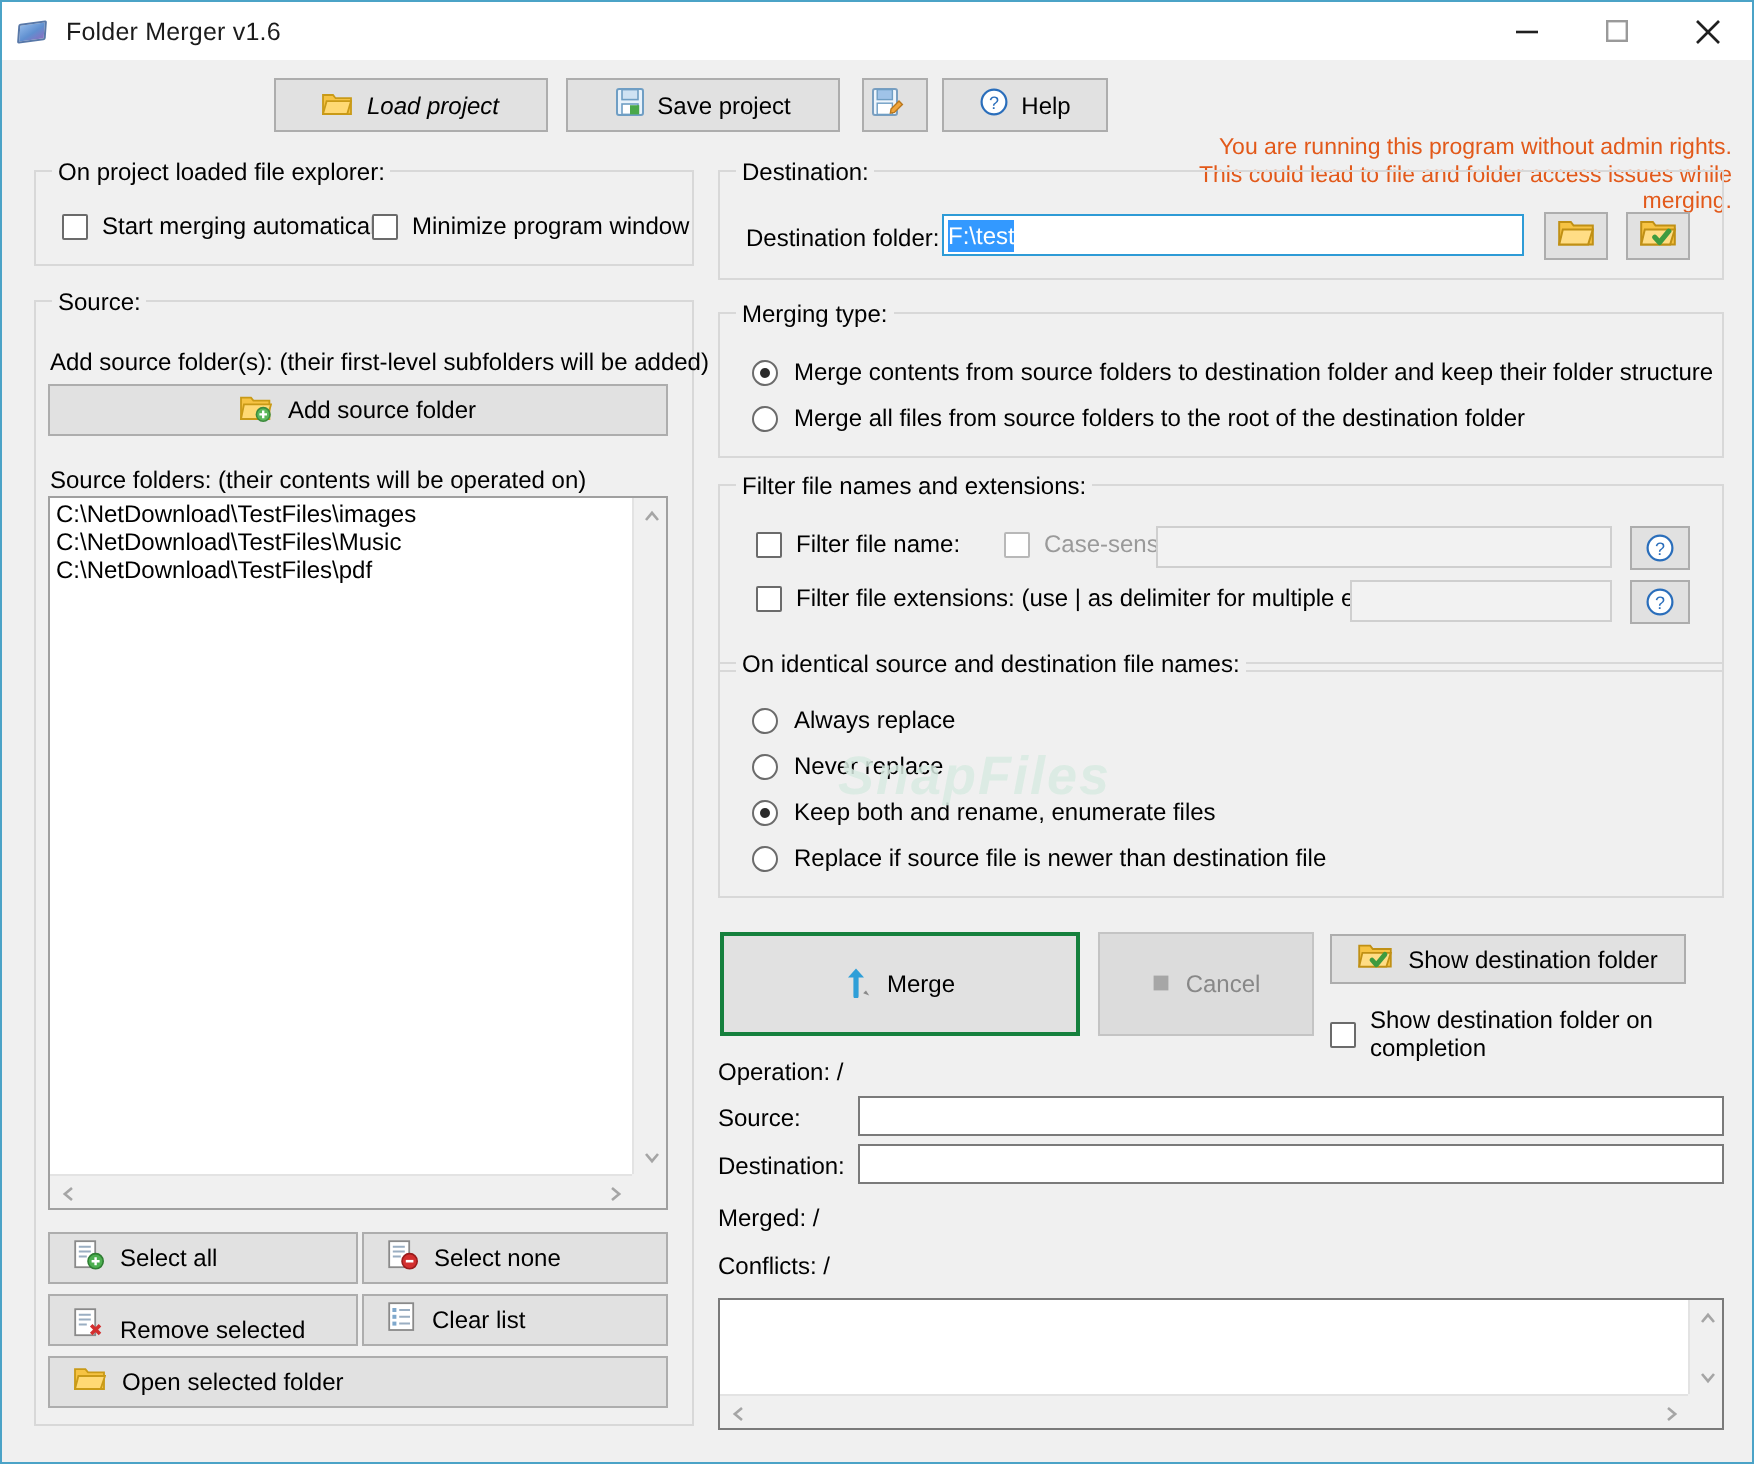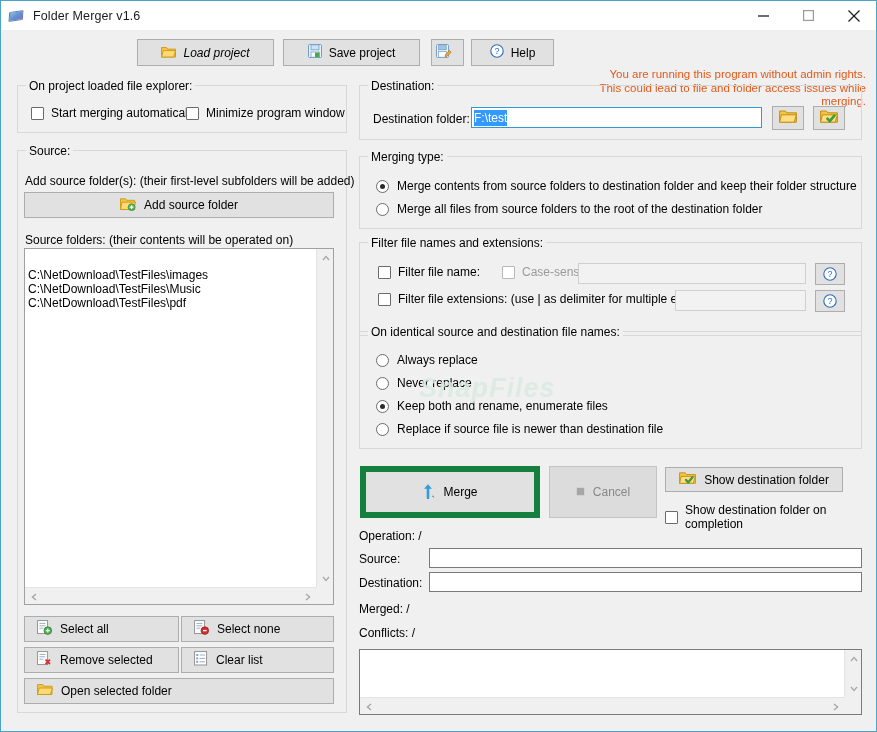--- a/index.html
+++ b/index.html
@@ -95,21 +95,21 @@
     display:flex; align-items:center; justify-content:center; gap:8px;
     font-size:12px;
   }
   
   #source-list-wrap {
     position:absolute; left:23px; top:247px; width:310px; height:357px;
     border:1px solid #a0a0a0; background:#fff;
   }
   #source-list {
     position:absolute; left:0; top:0; right:17px; bottom:17px;
-    padding:19px 3px; overflow:hidden;
+    padding:1px 3px; overflow:hidden;
   }
   #source-list .item { font-size:12px; line-height:14px; white-space:nowrap; color:#000; }
   .sb-v {
     position:absolute; right:0; top:0; bottom:17px; width:17px;
     background:#f0f0f0; border-left:1px solid #e3e3e3;
   }
   .sb-h {
     position:absolute; left:0; right:17px; bottom:0; height:17px;
     background:#f0f0f0; border-top:1px solid #e3e3e3;
   }
@@ -118,21 +118,21 @@
     position:absolute; display:flex; align-items:center; justify-content:center;
     width:17px; height:17px; color:#a5a5a5; font-size:9px; line-height:1;
   }
   
   .lbtn {
     position:absolute; height:26px; background:#e1e1e1; border:1px solid #adadad;
     display:flex; align-items:center; padding-left:12px; gap:8px; font-size:12px;
   }
   #btn-select-all    { left:23px;  top:615px; width:155px; }
   #btn-select-none   { left:180px; top:615px; width:153px; }
-  #btn-remove-sel    { left:23px;  top:646px; width:155px; }
+  #btn-remove-sel    { left:23px;  top:646px; width:155px;align-items:flex-end; }
   #btn-clear-list    { left:180px; top:646px; width:153px; }
   #btn-open-sel      { left:23px;  top:677px; width:310px; }
   
   #grp-dest   { left:358px; top:84px;  width:503px; height:55px; }
   #grp-mtype  { left:358px; top:155px; width:503px; height:73px; }
   #grp-filter { left:358px; top:241px; width:503px; height:94px; }
   #grp-ident  { left:358px; top:330px; width:503px; height:118px; }
 
   #dest-label { left:372px; top:111px; }
   #dest-input {
@@ -160,21 +160,21 @@
   .txtin {
     position:absolute; height:21px; border:1px solid #cfcfcf; background:#f2f2f2;
   }
   .qbtn {
     position:absolute; width:30px; height:22px; background:#e1e1e1; border:1px solid #adadad;
     display:flex; align-items:center; justify-content:center;
   }
   
   #btn-merge {
     position:absolute; left:359px; top:465px; width:180px; height:52px;
-    background:#e1e1e1; border:6px solid #15803d;
+    background:#e1e1e1; border:2px solid #15803d;
     display:flex; align-items:center; justify-content:center; gap:8px; font-size:12px;
   }
   #btn-cancel {
     position:absolute; left:548px; top:465px; width:108px; height:52px;
     background:#dcdcdc; border:1px solid #c4c4c4;
     display:flex; align-items:center; justify-content:center; gap:8px;
     font-size:12px; color:#888;
   }
   #btn-show-dest {
     position:absolute; left:664px; top:466px; width:178px; height:25px;

